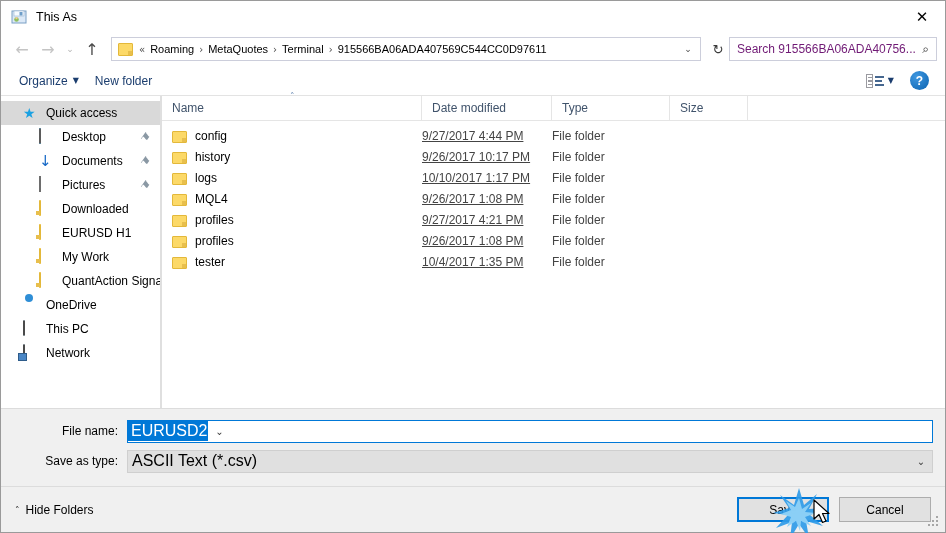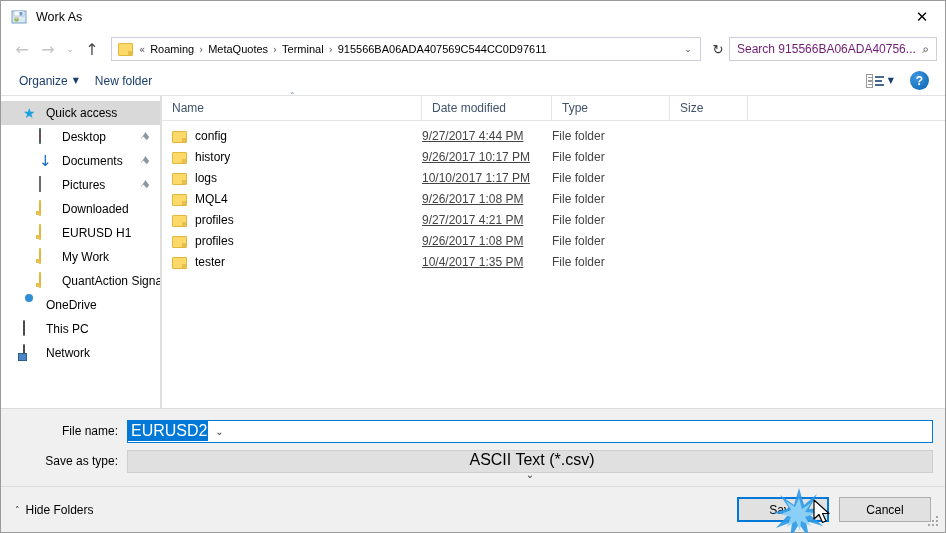--- a/index.html
+++ b/index.html
@@ -168,21 +168,21 @@
   .formlabel {
     width: 126px; flex: 0 0 126px; text-align: right; padding-right: 9px;
     font-size: 12px; color: #000;
   }
   .combo {
     flex: 1 1 auto; margin-right: 12px; height: 23px;
     display: flex; align-items: center; background: #fff;
     border: 1px solid #cccedb; position: relative;
   }
   .combo.focused { border: 1px solid #0078d7; }
-  .combo.readonly { background: #e0e0e0; border: 1px solid #cfcfcf; flex-direction: column; }
+  .combo.readonly { background: #e0e0e0; border: 1px solid #cfcfcf; }
   .combo .val { padding-left: 4px; font-size: 16px; color: #000; flex: 1 1 auto; }
   .combo .val.selected { background: #0078d7; color: #fff; padding: 1px 1px 1px 3px; flex: 0 0 auto; }
   .combo .arrow { width: 22px; text-align: center; font-size: 10px; color: #3a3a3a; font-family: "DejaVu Sans", sans-serif; }
 
   
   .bottombar {
     flex: 0 0 46px; background: #f0f0f0; border-top: 1px solid #dcdcdc;
     display: flex; align-items: center; padding: 0 14px; position: relative;
   }
   .hidefolders { display: flex; align-items: center; color: #000; font-size: 12px; }
@@ -211,21 +211,21 @@
   <div class="titlebar">
     <div class="title-icon">
       <svg width="16" height="16" viewBox="0 0 16 16">
         <rect x="1" y="2" width="14" height="12" fill="#dce9f7" stroke="#7a9fc4" stroke-width="1"></rect>
         <rect x="3" y="2" width="10" height="5" fill="#f7fbff" stroke="#9ab4cf" stroke-width="0.6"></rect>
         <rect x="8.5" y="3" width="3" height="3.5" fill="#6e9ec9"></rect>
         <circle cx="5.5" cy="10.5" r="2.3" fill="#8fbf5f"></circle>
         <circle cx="5.5" cy="9.2" r="1.1" fill="#f2c98a"></circle>
       </svg>
     </div>
-    <div class="title-text">Work As</div>
+    <div class="title-text">This As</div>
     <div class="title-spacer"></div>
     <div class="close-btn">✕</div>
   </div>
 
   <div class="addrrow">
     <div class="navbtn disabled">←</div>
     <div class="navbtn disabled">→</div>
     <div class="navbtn chev">⌄</div>
     <div class="navbtn enabled">↑</div>
 

